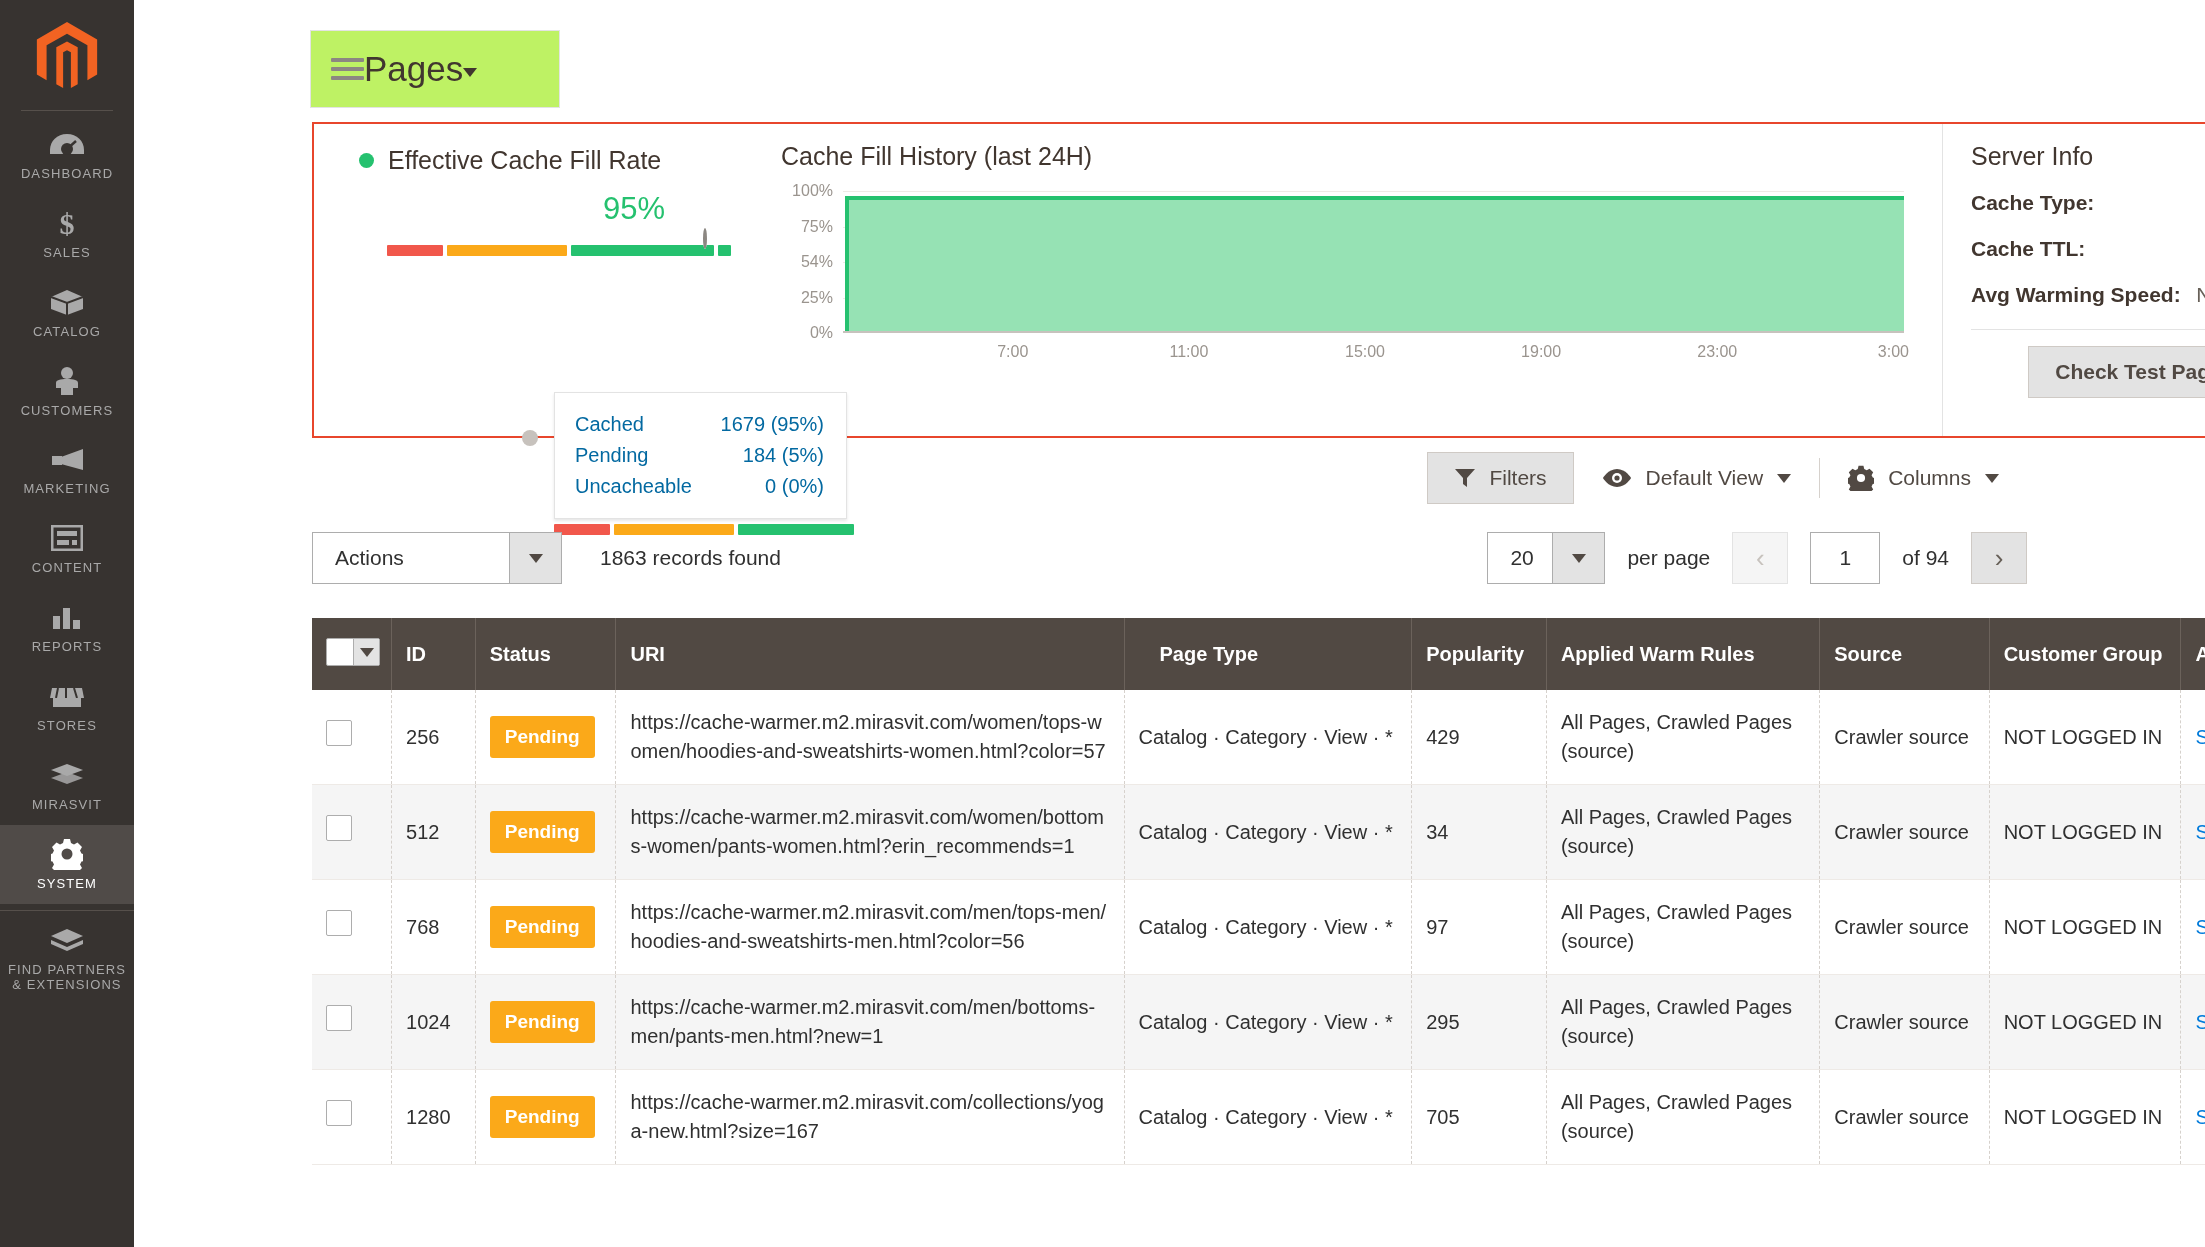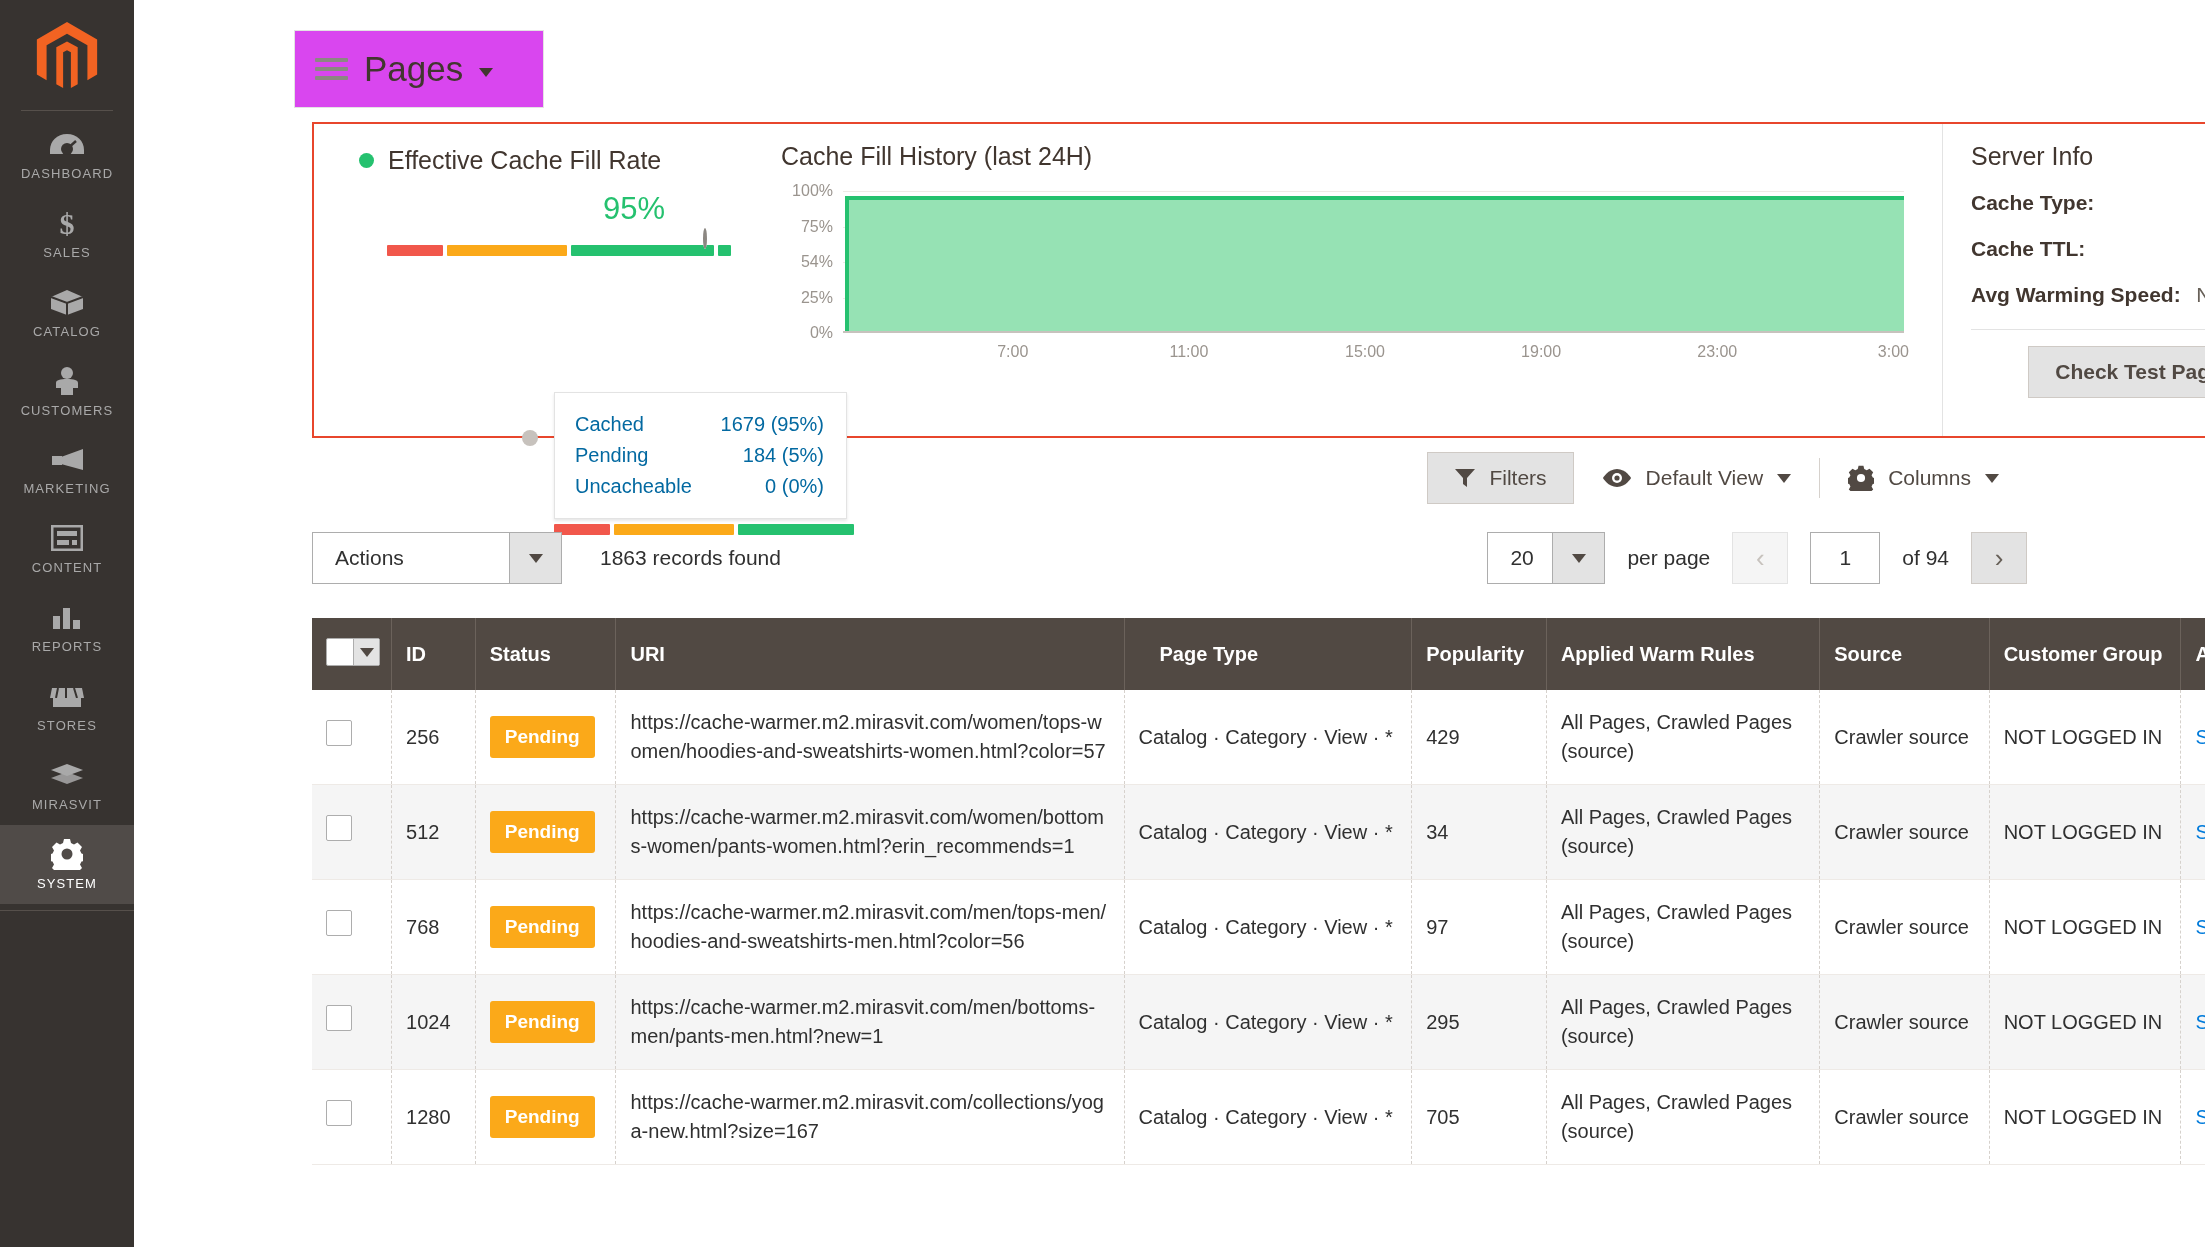--- a/index.html
+++ b/index.html
@@ -34,24 +34,24 @@
     color: #a9a9a9; font-size: 13px; letter-spacing: 1.1px;
     text-align: center; line-height: 1.22; font-weight: 400;
   }
   .nav-item.active .nav-label { color: #ffffff; }
   .nav-sep { width: 100%; height: 1px; background: #56504b; margin: 6px 0 0; }
 
   
   .main { flex: 1; position: relative; background: #fff; padding: 0 0 0 0; }
 
   .page-title-btn {
-    position: absolute; left: 160px; top: 30px;
+    position: absolute; left: 176px; top: 30px;
     width: 250px; height: 78px;
-    background: #d946ef; border: 1px solid #e3e3e3;
-    display: flex; align-items: center; gap: 16px;
+    background: #bef264; border: 1px solid #e3e3e3;
+    display: flex; align-items: center; 
     padding: 0 20px;
     cursor: pointer;
   }
   .hamburger { display: flex; flex-direction: column; gap: 5px; }
   .hamburger i { display: block; width: 33px; height: 4px; background: #8c8782; border-radius: 1px; }
   .page-title-text { font-size: 35px; color: #41362f; font-weight: 400; }
   .title-caret { width: 0; height: 0; border-left: 7px solid transparent; border-right: 7px solid transparent; border-top: 9px solid #41362f; margin-top: 6px; }
 
   
   .dash {
@@ -306,20 +306,30 @@
         <svg width="32" height="32" viewBox="0 0 32 32">
             <path d="M13 1 h6 l1 4 3 1.5 3.5-2 4.5 4.5 -2 3.5 1.5 3 4 1 v6 l-4 1 -1.5 3 2 3.5 -4.5 4.5 -3.5-2 -3 1.5 -1 4 h-6 l-1-4 -3-1.5 -3.5 2 -4.5-4.5 2-3.5 -1.5-3 -4-1 v-6 l4-1 1.5-3 -2-3.5 4.5-4.5 3.5 2 3-1.5 Z" fill="#ffffff"></path>
             <circle cx="16" cy="16" r="5.5" fill="#504b48"></circle>
           </svg>
       </span>
       <span class="nav-label">SYSTEM</span>
     </div>
 
     <div class="nav-sep"></div>
 
+    <div class="nav-item">
+      <span class="nav-icon">
+        <svg width="36" height="26" viewBox="0 0 36 26">
+            <path d="M18 2 L34 9 L18 16 L2 9 Z" fill="#a9a9a9"></path>
+            <path d="M2 13 L18 20 L34 13 L34 17 L18 24 L2 17 Z" fill="#a9a9a9"></path>
+          </svg>
+      </span>
+      <span class="nav-label" style="white-space:pre-line">FIND PARTNERS
+&amp; EXTENSIONS</span>
+    </div>
   </nav>
 
   <div class="main">
 
     <div class="page-title-btn">
       <span class="hamburger">
           <i></i>
           <i></i>
           <i></i>
         </span>

